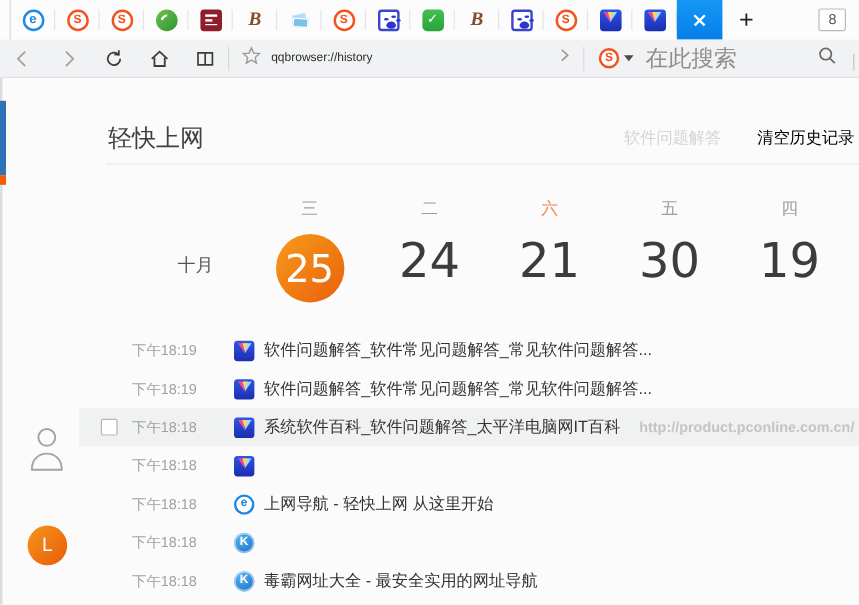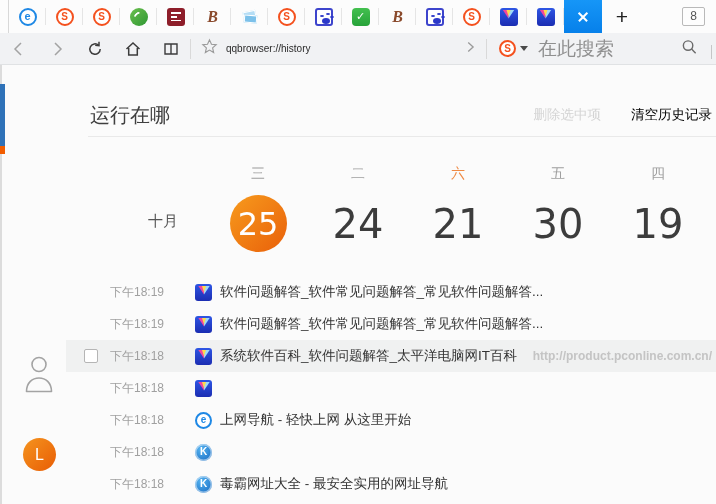--- a/index.html
+++ b/index.html
@@ -72,21 +72,21 @@
   .hdr-actions { position:absolute; right:4px; top:41px; display:flex; gap:30px; font-size:13.5px; }
   .del { color:#d4d4d4; }
   .clear { color:#000000; }
   .hdr-divider { position:absolute; left:88px; right:0; top:71px; height:1px; background:#e9e9e9; }
 
   
   .cal-month { position:absolute; left:148px; top:147px; font-size:15px; color:#555; }
   .cal-col { position:absolute; top:100px; width:110px; margin-left:-55px; text-align:center; }
   .cal-wd { height:18px; font-size:14px; color:#9e9e9e; margin-bottom:12px; }
   .cal-wd.weekend { color:#ef8a44; }
-  .cal-date { height:57px; display:flex; align-items:center; justify-content:center; font-size:40px; color:#3c3c3c; font-family:"DejaVu Sans",sans-serif; }
+  .cal-date { height:57px; display:flex; justify-content:center; font-size:40px; color:#3c3c3c; font-family:"DejaVu Sans",sans-serif; }
   .cal-date .bubble { width:57px; height:57px; border-radius:50%; background:linear-gradient(135deg,#f79b1d,#e9600a); color:#fff; font-size:32px; display:flex; align-items:center; justify-content:center; }
 
   
   .hlist { position:absolute; left:0; top:211px; width:716px; }
   .hrow { margin-left:66px; width:650px; height:32px; display:flex; align-items:center; position:relative; }
   .hrow.hover { background:#f0f1f1; }
   .cb { width:14px; height:14px; border:1px solid #b5b5b5; border-radius:2px; background:#fff; margin-left:18px; flex:none; visibility:hidden; }
   .hrow.hover .cb { visibility:visible; }
   .htime { margin-left:12px; width:56px; font-size:12px; color:#a0a0a0; flex:none; }
   .fav { width:17px; height:17px; margin-left:29px; position:relative; display:flex; align-items:center; justify-content:center; font-weight:bold; line-height:1; flex:none; }
@@ -256,23 +256,23 @@
       </span>
       <span class="sliver"></span>
     </div>
   </div>
 
   <div class="content">
     <div class="rail-line"></div>
     <div class="rail-blue"></div>
     <div class="rail-orange"></div>
 
-    <div class="page-title">运行在哪</div>
+    <div class="page-title">轻快上网</div>
     <div class="hdr-actions">
-      <span class="del">删除选中项</span>
+      <span class="del">软件问题解答</span>
       <span class="clear">清空历史记录</span>
     </div>
     <div class="hdr-divider"></div>
 
     <div class="cal-month">十月</div>
 
     <div class="cal-col" style="left:258px;">
       <div class="cal-wd">三</div>
       <div class="cal-date">
           <span class="bubble">25</span>

